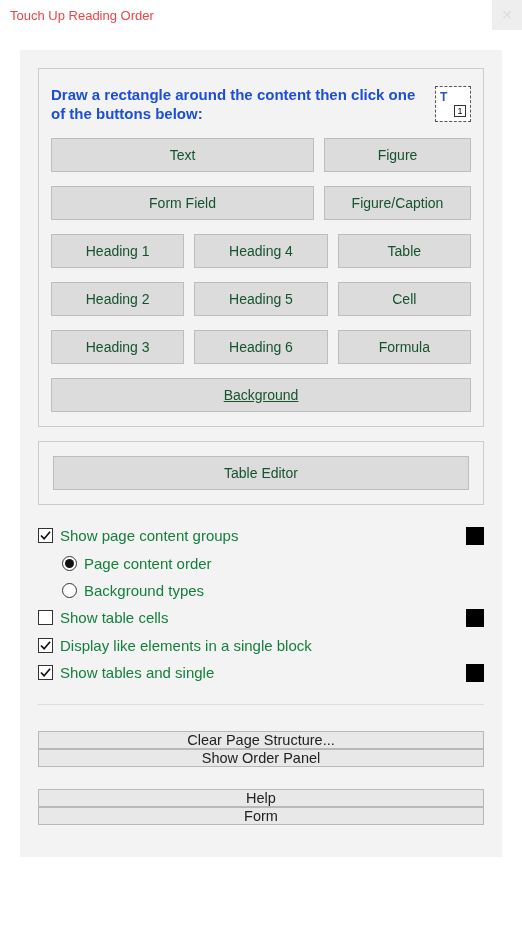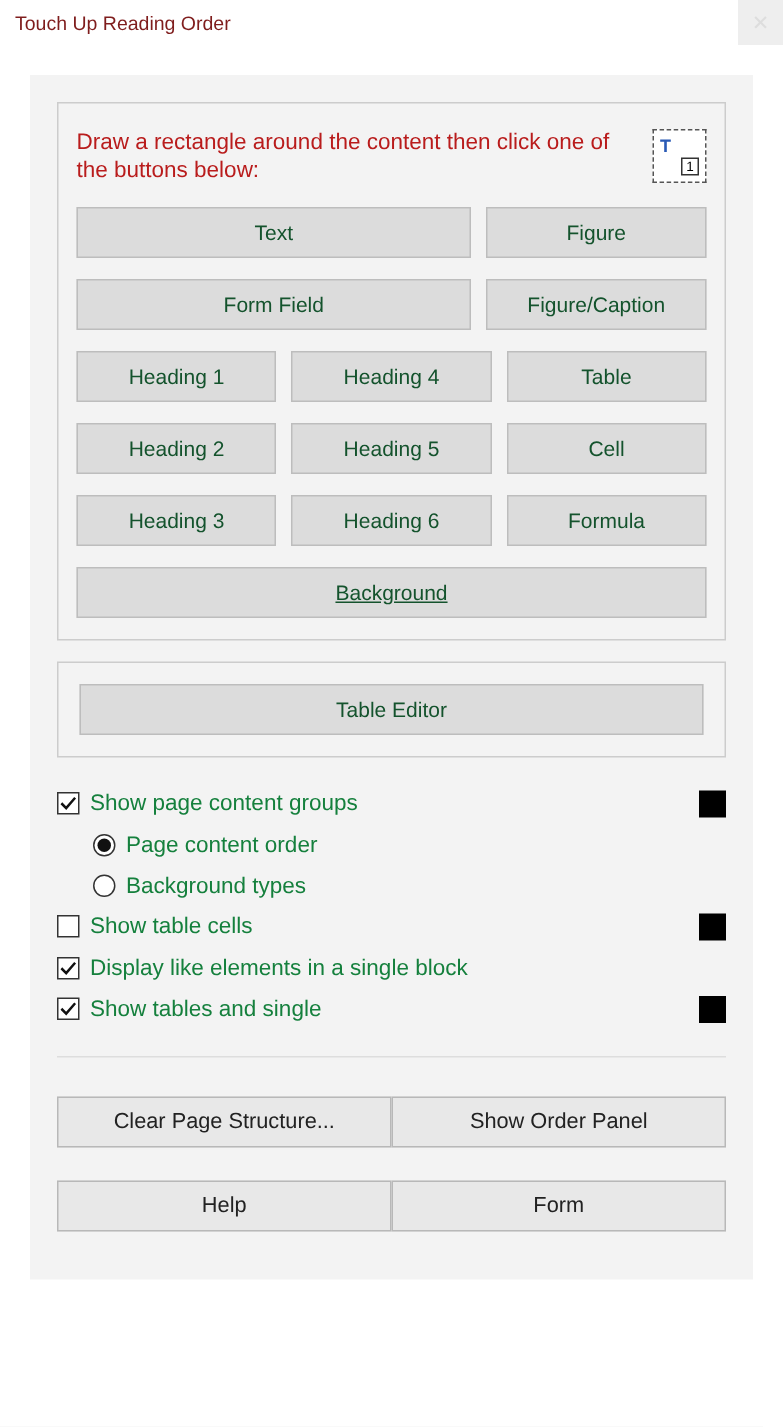--- a/index.html
+++ b/index.html
@@ -1,23 +1,23 @@
 <!DOCTYPE html>
 <html><head>
   <meta charset="utf-8">
   <style>
     * { box-sizing: border-box; margin: 0; padding: 0; font-family: "Segoe UI", Arial, sans-serif; }
     body { width: 522px; height: 951px; background: #fff; }
     .titlebar { height: 30px; display: flex; align-items: center; padding: 0 10px; background: #fff; position: relative; }
-    .titlebar .title { color: #7f1d1d; font-size: 13px; }
+    .titlebar .title { color: #ef4444; font-size: 13px; }
     .titlebar .closebtn { position: absolute; right: 0; top: 0; width: 30px; height: 30px; background: #eee; color: #ddd; display:flex; align-items:center; justify-content:center; cursor:pointer; font-size: 14px;}
     .panel { background: #f3f3f3; margin: 20px 20px 15px 20px; padding: 18px 18px 10px 18px;}
     .box1 { border: 1px solid #ccc; padding: 17px 12px 14px 12px; }
     .box1-header { display: flex; justify-content: space-between; align-items: flex-start; }
-    .instr { color: #b91c1c; font-size: 15px; max-width: 380px; line-height: 1.25;}
+    .instr { color: #1d4ed8; font-size: 15px; max-width: 380px; line-height: 1.25; font-weight: bold;}
     .t-icon { width: 36px; height: 36px; border: 1px dashed #555; display:flex; align-items:center; justify-content:center; position: relative; background:#fff;}
     .t-icon .t { color: #2a5ab5; font-weight: bold; font-size: 12px; position:absolute; top: 3px; left: 4px;}
     .t-icon .n { border: 1px solid #333; font-size:9px; width:12px; height:12px; display:flex; align-items:center; justify-content:center; position:absolute; bottom:4px; right:4px; background:#fff;}
     .btn { background: #dcdcdc; border: 1px solid #bdbdbd; color: #14532d; cursor: pointer; font-size: 14px; height: 34px; display:flex; align-items:center; justify-content:center;}
     .row { display: flex; gap: 10px; margin-top: 14px;}
     .row2 .btn:first-child { flex: 1.8; } 
     .row2 .btn:last-child { flex: 1; }
     .row3 .btn { flex: 1; }
     .row-full .btn { flex: 1; text-decoration: underline; }
     
@@ -28,21 +28,21 @@
     .opt-row.indent { margin-left: 24px; }
     .cb { width: 15px; height: 15px; border: 1px solid #333; background: #fff; margin-right: 7px; display:flex; align-items:center; justify-content:center; cursor:pointer;}
     .cb.checked svg { display:block; }
     .cb svg { display:none; width: 11px; height: 11px; }
     .radio { width: 15px; height: 15px; border: 1px solid #333; border-radius: 50%; background:#fff; margin-right: 7px; display:flex; align-items:center; justify-content:center; cursor:pointer;}
     .radio .dot { width: 9px; height: 9px; background:#111; border-radius:50%; display:none;}
     .radio.checked .dot { display:block; }
     .swatch { width: 18px; height: 18px; background:#000; margin-left:auto; cursor:pointer;}
     
     .bottom { border-top: 1px solid #ddd; margin-top: 22px; padding-top: 26px;}
-    .brow { display:flex; margin-bottom: 22px;}
+    .brow { display:flex; margin-bottom: 22px; flex-direction: column;}
     .bbtn { flex:1; height: 34px; background:#e8e8e8; border: 1px solid #b8b8b8; font-size:14.5px; color:#222; display:flex; align-items:center; justify-content:center; cursor:pointer;}
   </style>
 </head>
 <body>
 
 <div class="titlebar">
   <span class="title">Touch Up Reading Order</span>
   <div class="closebtn">
     <span>✕</span>
   </div>

